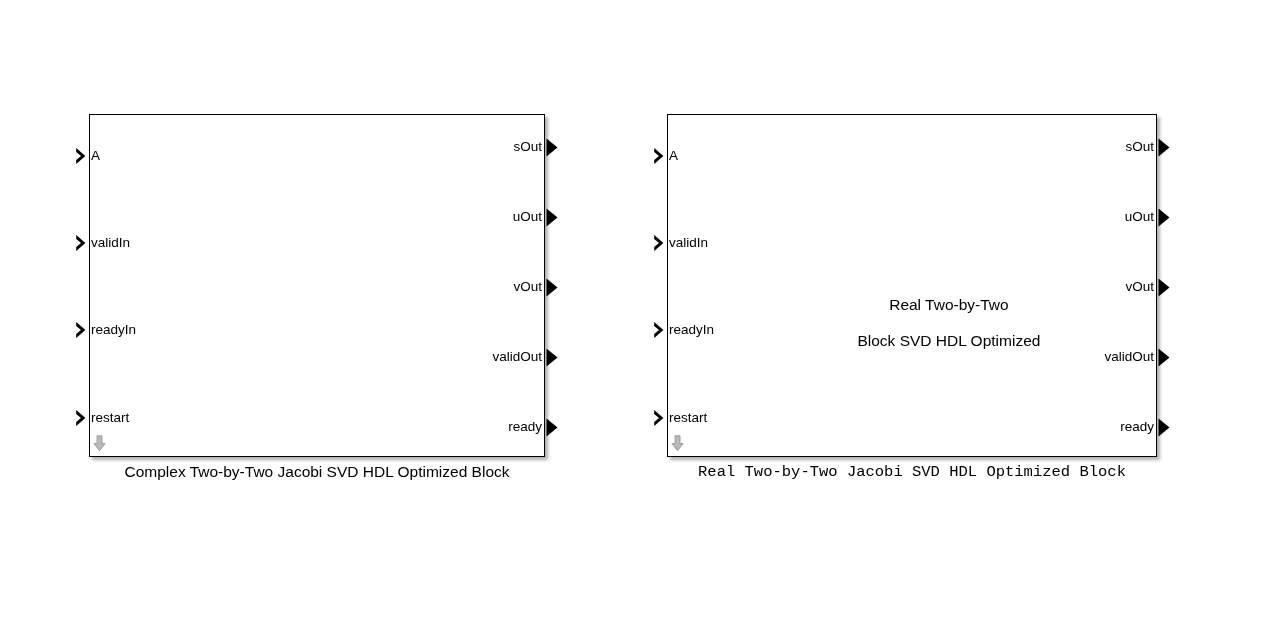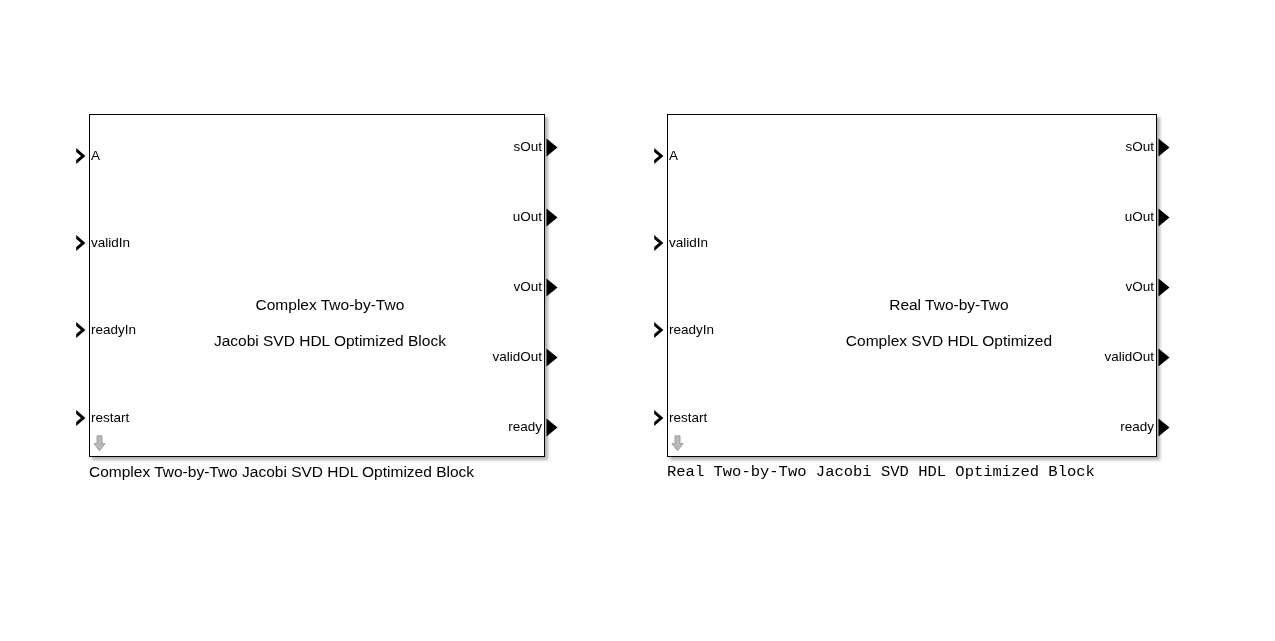--- a/index.html
+++ b/index.html
@@ -100,40 +100,36 @@
     position: absolute;
     width: 13px;
     height: 17px;
   }
 
   
   .block-caption {
     position: absolute;
     left: 0;
     width: 100%;
-    text-align: left;
+    text-align: center;
     font-size: 15.5px;
     line-height: 18px;
     color: #000000;
     white-space: nowrap;
   }
 </style>
 </head>
 <body>
 
 <div class="canvas">
 
   <div class="block-group" style="left:89px; top:114px; width:456px; height:343px;">
 
     <div class="block-body" style="width:456px; height:343px;"></div>
 
-    <div class="block-center-label" style="top:164px;">
-      <span>Complex Two-by-Two</span><br>
-      <span>Jacobi SVD HDL Optimized Block</span>
-    </div>
 
     <div class="port port-in" style="top:31px;">
       <svg class="arrow-in" viewBox="0 0 13 20">
         <path d="M1.2 2.0 L10.4 10.0 L1.2 18.0 L1.2 14.0 L6.0 10.0 L1.2 6.0 Z" fill="#000000"></path>
       </svg>
       <span class="port-label">A</span>
     </div>
 
     <div class="port port-in" style="top:118px;">
       <svg class="arrow-in" viewBox="0 0 13 20">
@@ -199,21 +195,21 @@
 
     <div class="block-caption" style="top:349px;">Complex Two-by-Two Jacobi SVD HDL Optimized Block</div>
   </div>
 
   <div class="block-group" style="left:667px; top:114px; width:490px; height:343px;">
 
     <div class="block-body" style="width:490px; height:343px;"></div>
 
     <div class="block-center-label" style="top:164px;margin-left:24px;">
       <span>Real Two-by-Two</span><br>
-      <span>Complex SVD HDL Optimized</span>
+      <span>Block SVD HDL Optimized</span>
     </div>
 
     <div class="port port-in" style="top:31px;">
       <svg class="arrow-in" viewBox="0 0 13 20">
         <path d="M1.2 2.0 L10.4 10.0 L1.2 18.0 L1.2 14.0 L6.0 10.0 L1.2 6.0 Z" fill="#000000"></path>
       </svg>
       <span class="port-label">A</span>
     </div>
 
     <div class="port port-in" style="top:118px;">

